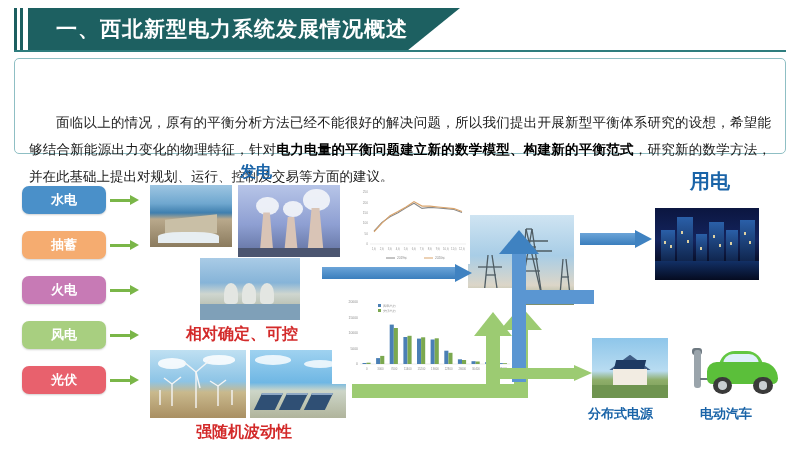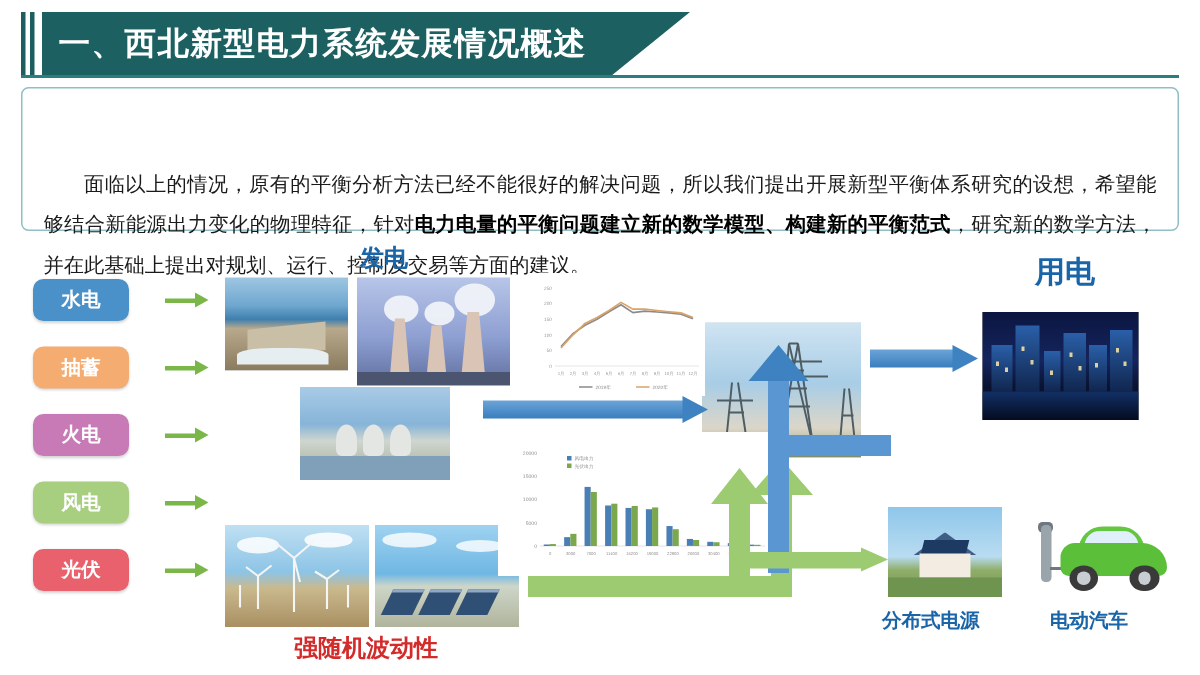--- a/index.html
+++ b/index.html
@@ -18,21 +18,21 @@
   .title-bars .b1{left:0;width:3px;}
   .title-bars .b2{left:6px;width:3px;}
   .title-banner{
     position:absolute;left:14px;top:0;height:42px;width:432px;
     background:#1d6061;
     clip-path:polygon(0 0,100% 0,88% 100%,0 100%);
     display:flex;align-items:center;
   }
   .title-text{
     color:#ffffff;font-size:21px;font-weight:bold;letter-spacing:1px;
-    margin-left:11px;white-space:nowrap;
+    margin-left:28px;white-space:nowrap;
   }
   .title-underline{position:absolute;left:14px;top:50px;width:772px;height:2px;background:#2e7d7e;}
 
   
   .para-box{
     position:absolute;left:14px;top:58px;width:772px;height:96px;
     border:1px solid #8fbfc4;border-radius:5px;background:#ffffff;
     box-sizing:border-box;padding:9px 14px 0 14px;
   }
   .para-text{
@@ -40,21 +40,21 @@
     text-indent:2em;
     margin-top:41px;
   }
   .para-text b{font-weight:bold;color:#000;}
 
   
   .diagram{position:absolute;left:0;top:160px;width:800px;height:290px;}
 
   
   .src-box{
-    position:absolute;left:22px;width:64px;height:28px;border-radius:7px;
+    position:absolute;left:22px;width:84px;height:28px;border-radius:7px;
     display:flex;align-items:center;justify-content:center;
     color:#ffffff;font-size:13px;font-weight:bold;
     box-shadow:0 1px 2px rgba(0,0,0,.18);
   }
   .src-0{top:26px;background:#4a90c9;}
   .src-1{top:71px;background:#f5ac70;}
   .src-2{top:116px;background:#c77ab5;}
   .src-3{top:161px;background:#a8cf80;}
   .src-4{top:206px;background:#e8616d;}
 
@@ -234,20 +234,21 @@
         <div class="shaft"></div>
         <div class="head"></div>
       </div>
     <div class="src-arrow sa-4">
         <div class="shaft"></div>
         <div class="head"></div>
       </div>
 
     <div class="lbl lbl-fadian">发电</div>
     <div class="lbl lbl-yongdian">用电</div>
+    <div class="lbl lbl-stable">相对确定、可控</div>
     <div class="lbl lbl-volatile">强随机波动性</div>
     <div class="lbl lbl-dist">分布式电源</div>
     <div class="lbl lbl-ev">电动汽车</div>
 
     <div class="photo ph-hydro">
       <div class="sky"></div>
         <div class="dam"></div>
         <div class="water"></div>
     </div>
 

